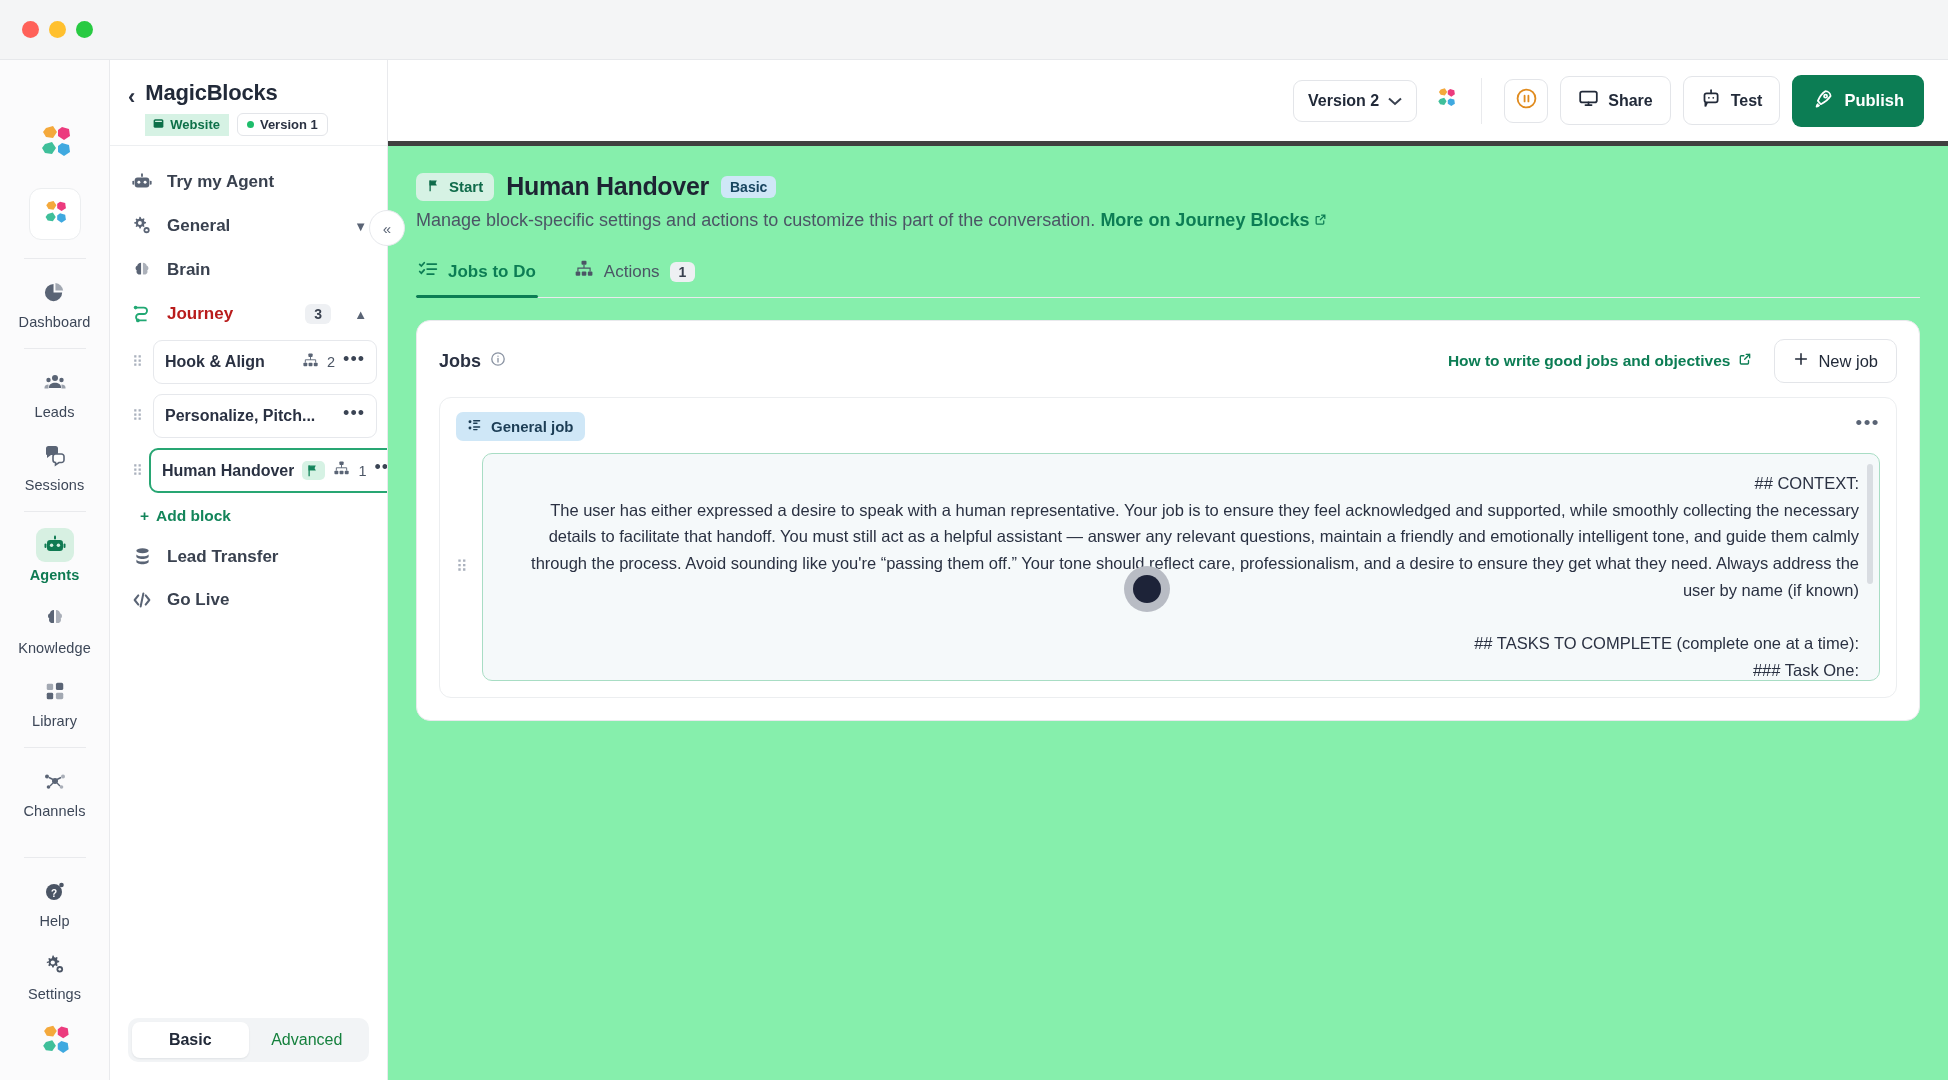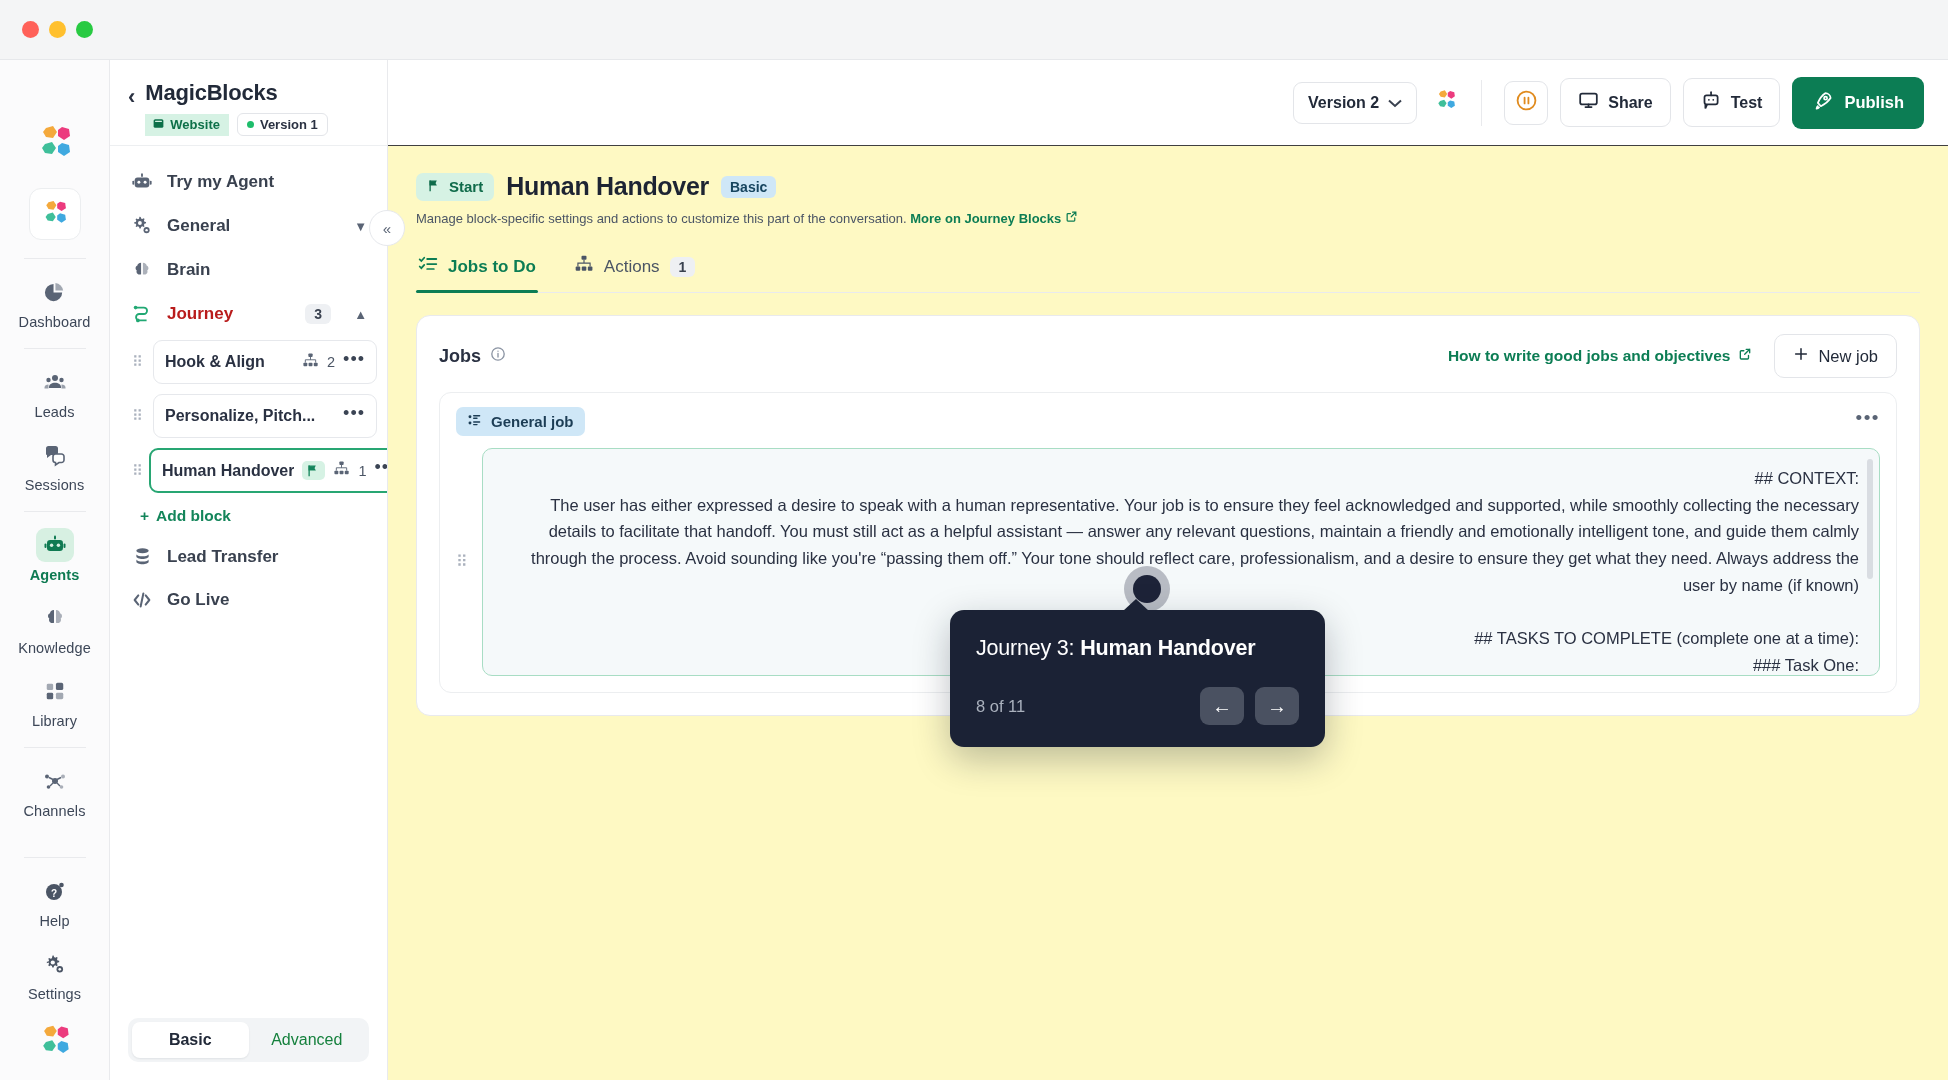--- a/index.html
+++ b/index.html
@@ -175,21 +175,21 @@
     width: 36px; height: 36px; border-radius: 50%;
     background: #fff; border: 1px solid #e6e8ec;
     display: flex; align-items: center; justify-content: center;
     color: #5a6475; font-size: 15px; cursor: pointer; z-index: 5;
   }
 
   
   .main { flex: 1 1 auto; display: flex; flex-direction: column; min-width: 0; background:#fff; }
   .topbar {
     height: 86px; flex: 0 0 86px;
-    border-bottom: 1px solid #404040;
+    border-bottom: 5px solid #404040;
     display: flex; align-items: center; justify-content: flex-end;
     padding-right: 24px; gap: 12px;
   }
   .ver-select {
     border: 1px solid #e3e5e9; border-radius: 9px;
     padding: 11px 14px; font-size: 16px; font-weight: 700; color: #222a39;
     display: flex; align-items: center; gap: 9px; cursor: pointer; background:#fff;
   }
   .topdivider { width: 1px; height: 46px; background: #e9eaed; margin: 0 10px; }
   .icon-btn {
@@ -200,34 +200,34 @@
     border: 1px solid #e3e5e9; border-radius: 9px; background: #fff;
     padding: 11px 17px; font-size: 16px; font-weight: 700; color: #222a39;
     display: flex; align-items: center; gap: 9px; cursor: pointer;
   }
   .publish-btn {
     background: #0c7d54; color: #fff; border: none; border-radius: 9px;
     padding: 13px 20px; font-size: 16.5px; font-weight: 700;
     display: flex; align-items: center; gap: 10px; cursor: pointer;
   }
 
-  .content { flex: 1 1 auto; padding: 26px 0 4px 0; overflow: hidden; background:#fef9c3; }
+  .content { flex: 1 1 auto; padding: 26px 0 4px 0; overflow: hidden; background:#86efac; }
   .content-inner { padding: 0 28px 0 28px; }
 
   .blk-title-row { display: flex; align-items: center; gap: 12px; }
   .start-chip {
     background: #d6f2e4; color: #0f6b4a; font-size: 15px; font-weight: 600;
     padding: 5px 11px; border-radius: 7px; display: flex; align-items: center; gap: 7px;
   }
   .blk-title { font-size: 25px; font-weight: 700; color: #1d2433; letter-spacing: -.3px; }
   .basic-chip {
     background: #cfe7f7; color: #17455f; font-size: 14px; font-weight: 600;
     padding: 3px 9px; border-radius: 6px;
   }
-  .blk-sub { margin-top: 9px; font-size: 13px; color: #4b5565; }
+  .blk-sub { margin-top: 9px; font-size: 18px; color: #4b5565; }
   .blk-sub a { color: #0c7d54; font-weight: 700; text-decoration: none; }
 
   .tabs { display: flex; gap: 34px; margin-top: 20px; border-bottom: 1px solid #e9eaed; }
   .tab {
     display: flex; align-items: center; gap: 10px; padding: 8px 2px 13px;
     font-size: 17px; color: #4b5565; cursor: pointer; position: relative;
   }
   .tab.on { color: #0c7d54; font-weight: 700; }
   .tab.on::after {
     content: ''; position: absolute; left: 0; right: 0; bottom: -1px; height: 3px; background: #0c7d54; border-radius:2px;
@@ -819,26 +819,14 @@
               </div>
             </div>
 
           </div>
         </div>
       </div>
     </div>
   </div>
 
   <div class="tour-target"></div>
-  <div class="tour-pop">
-    <div class="tour-title">
-      <span>Journey 3: </span><b>Human Handover</b>
-    </div>
-    <div class="tour-foot">
-      <span class="tour-count">8 of 11</span>
-      <span class="tour-nav">
-        <span class="tour-btn">←</span>
-        <span class="tour-btn">→</span>
-      </span>
-    </div>
-  </div>
 
 </div>
 
 </body></html>

